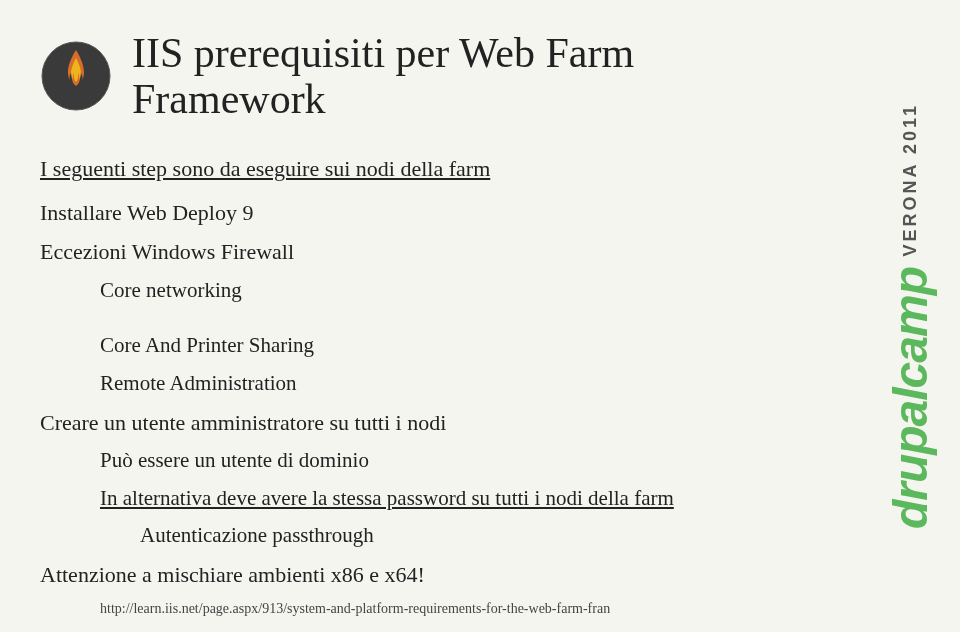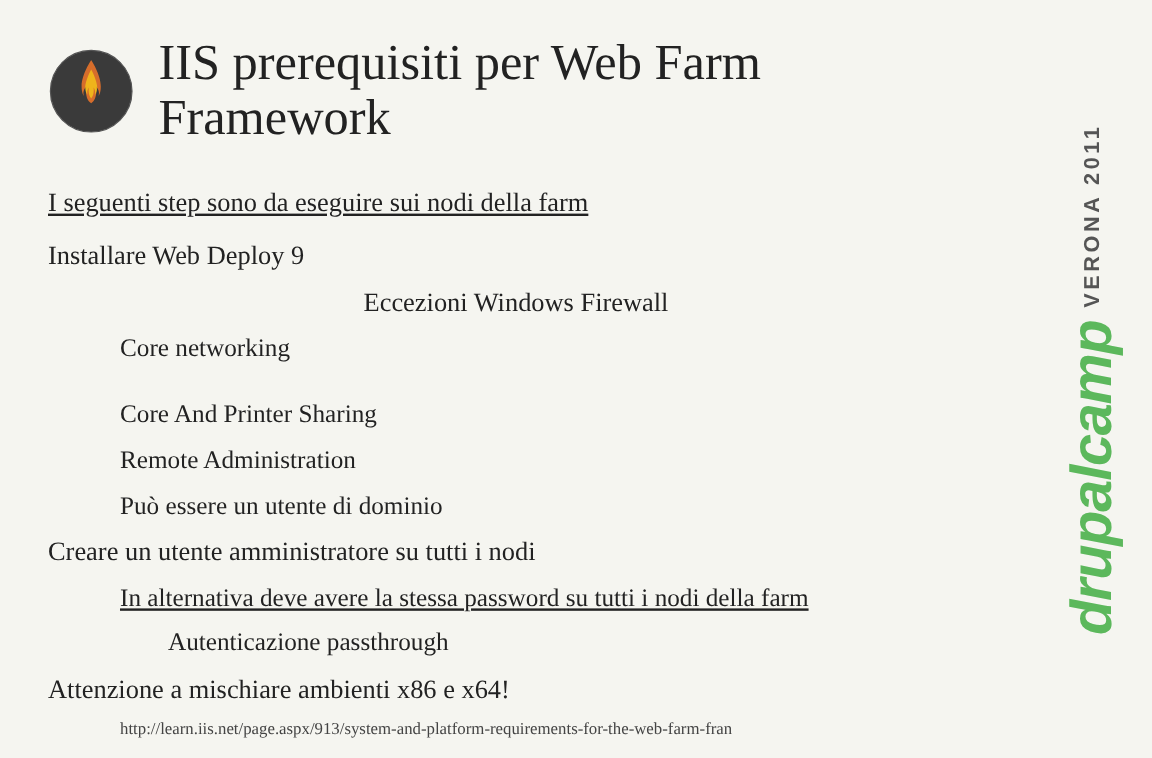--- a/index.html
+++ b/index.html
@@ -118,26 +118,26 @@
       </svg>
 
       <h1 class="main-title">IIS prerequisiti per Web Farm Framework</h1>
     </div>
 
     <div class="content-body">
       <span class="content-line line-underline" style="text-decoration: underline; display: block; margin-bottom: 6px;">I seguenti step sono da eseguire sui nodi della farm</span>
 
       <div id="content-lines">
           <div style="padding-left: 0px; margin-bottom: 2px; font-size: 22px; color: rgb(34, 34, 34);">Installare Web Deploy 9</div>
-          <div style="padding-left: 0px; margin-bottom: 2px; font-size: 22px; color: rgb(34, 34, 34); text-align: center;">Eccezioni Windows Firewall</div>
+          <div style="padding-left: 0px; margin-bottom: 2px; font-size: 22px; color: rgb(34, 34, 34);">Eccezioni Windows Firewall</div>
           <div style="padding-left: 60px; margin-bottom: 20px; font-size: 21px; color: rgb(34, 34, 34);">Core networking</div>
           <div style="padding-left: 60px; margin-bottom: 2px; font-size: 21px; color: rgb(34, 34, 34);">Core And Printer Sharing</div>
           <div style="padding-left: 60px; margin-bottom: 2px; font-size: 21px; color: rgb(34, 34, 34);">Remote Administration</div>
+          <div style="padding-left: 0px; margin-bottom: 2px; font-size: 22px; color: rgb(34, 34, 34);">Creare un utente amministratore su tutti i nodi</div>
           <div style="padding-left: 60px; margin-bottom: 2px; font-size: 21px; color: rgb(34, 34, 34);">Può essere un utente di dominio</div>
-          <div style="padding-left: 0px; margin-bottom: 2px; font-size: 22px; color: rgb(34, 34, 34);">Creare un utente amministratore su tutti i nodi</div>
           <div style="padding-left: 60px; margin-bottom: 2px; font-size: 21px; color: rgb(34, 34, 34); text-decoration: underline;">In alternativa deve avere la stessa password su tutti i nodi della farm</div>
           <div style="padding-left: 100px; margin-bottom: 2px; font-size: 21px; color: rgb(34, 34, 34);">Autenticazione passthrough</div>
           <div style="padding-left: 0px; margin-bottom: 2px; font-size: 22px; color: rgb(34, 34, 34);">Attenzione a mischiare ambienti x86 e x64!</div>
           <div style="padding-left: 60px; margin-bottom: 2px; font-size: 14px; color: rgb(68, 68, 68); margin-top: 4px;">http://learn.iis.net/page.aspx/913/system-and-platform-requirements-for-the-web-farm-fran</div>
         </div>
     </div>
 
   </div>
 
   <div class="sidebar-brand">

